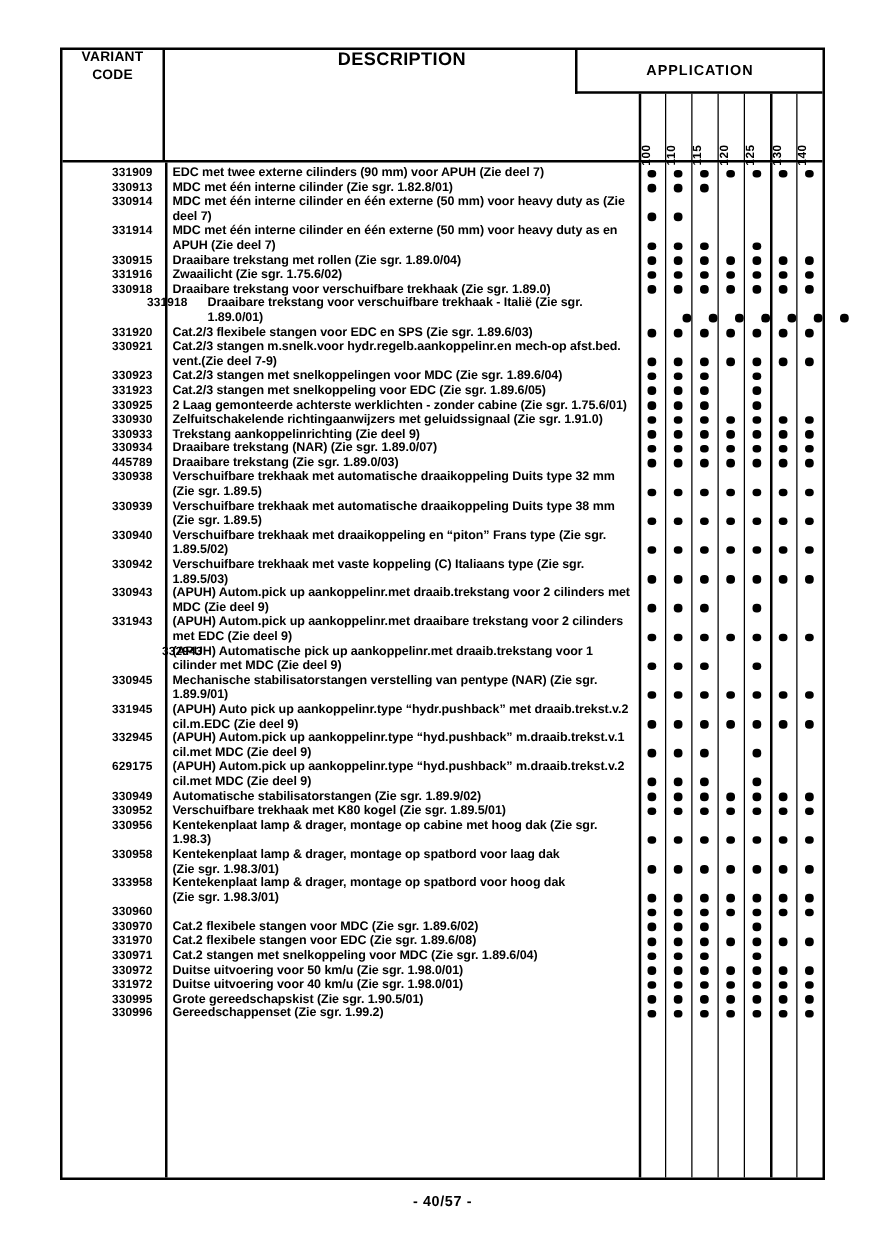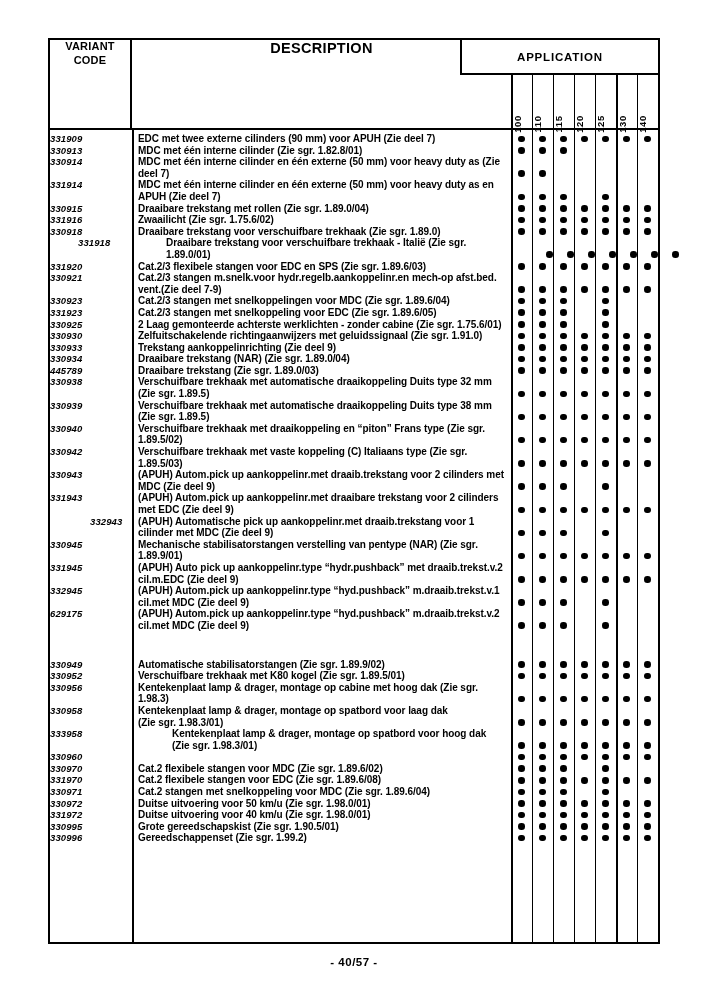--- a/index.html
+++ b/index.html
@@ -159,26 +159,25 @@
   .row {
     position: relative;
     min-height: 11.6px;
     box-sizing: border-box;
   }
 
   .r-code {
     position: absolute;
     left: 0;
     width: 72px;
-    text-align: left;
+    text-align: right;
     font-size: 9.5px;
     font-weight: bold;
     line-height: 11.6px;
     letter-spacing: 0.1px;
-    font-style: italic;
   }
   .r-desc {
     margin-left: 88px;
     margin-right: 152px;
     font-size: 10px;
     font-weight: bold;
     line-height: 11.6px;
     letter-spacing: -0.05px;
     white-space: pre-line;
   }
@@ -635,21 +634,21 @@
               <div class="dcell">
                 <span class="dot"></span>
               </div>
               <div class="dcell">
                 <span class="dot"></span>
               </div>
             </div>
           </div>
           <div class="row" style="min-height: 11.6px;">
             <div class="r-code">330934</div>
-            <div class="r-desc">Draaibare trekstang (NAR) (Zie sgr. 1.89.0/04)</div>
+            <div class="r-desc">Draaibare trekstang (NAR) (Zie sgr. 1.89.0/07)</div>
             <div class="r-dots">
               <div class="dcell">
                 <span class="dot"></span>
               </div>
               <div class="dcell">
                 <span class="dot"></span>
               </div>
               <div class="dcell">
                 <span class="dot"></span>
               </div>
@@ -968,21 +967,21 @@
                 <span class="dot"></span>
               </div>
               <div class="dcell"></div>
               <div class="dcell">
                 <span class="dot"></span>
               </div>
               <div class="dcell"></div>
               <div class="dcell"></div>
             </div>
           </div>
-          <div class="row" style="min-height: 11.6px; margin-top: 27px;">
+          <div class="row" style="min-height: 11.6px;">
             <div class="r-code">330949</div>
             <div class="r-desc">Automatische stabilisatorstangen (Zie sgr. 1.89.9/02)</div>
             <div class="r-dots">
               <div class="dcell">
                 <span class="dot"></span>
               </div>
               <div class="dcell">
                 <span class="dot"></span>
               </div>
               <div class="dcell">
@@ -1077,21 +1076,21 @@
                 <span class="dot"></span>
               </div>
               <div class="dcell">
                 <span class="dot"></span>
               </div>
               <div class="dcell">
                 <span class="dot"></span>
               </div>
             </div>
           </div>
-          <div class="row" style="min-height: 23.2px; padding-left: 34px;">
+          <div class="row" style="min-height: 23.2px;">
             <div class="r-code" style="top: 0px;">333958</div>
             <div class="r-desc">Kentekenplaat lamp &amp; drager, montage op spatbord voor hoog dak
 (Zie sgr. 1.98.3/01)</div>
             <div class="r-dots">
               <div class="dcell">
                 <span class="dot"></span>
               </div>
               <div class="dcell">
                 <span class="dot"></span>
               </div>

